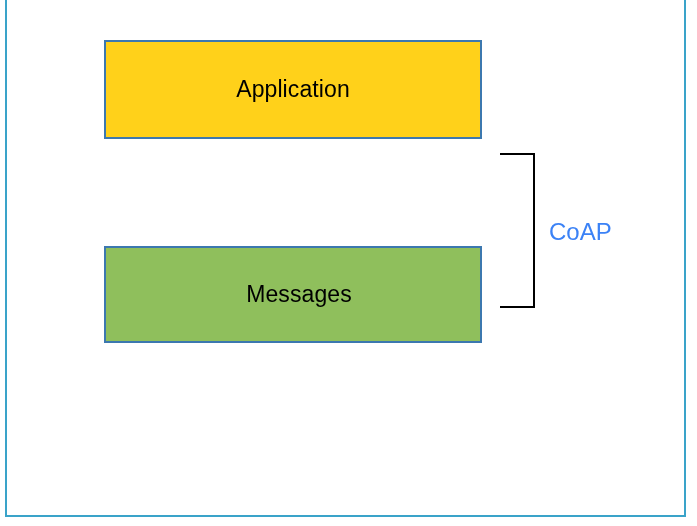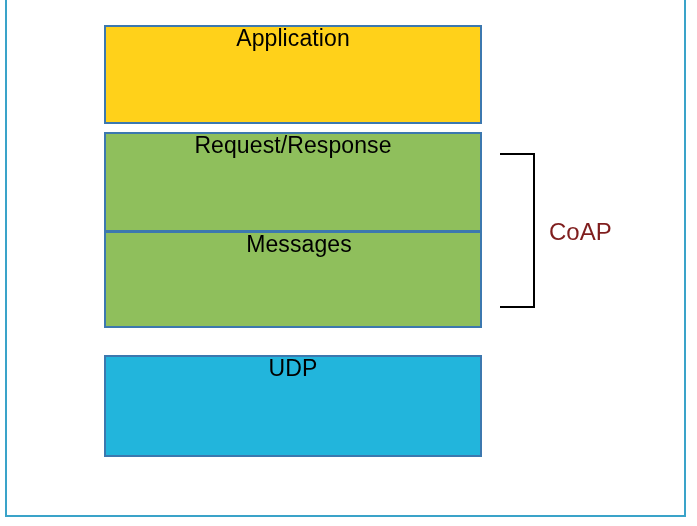--- a/index.html
+++ b/index.html
@@ -35,22 +35,23 @@
     border-top: none;
     box-sizing: border-box;
     pointer-events: none;
   }
 
   .layer-box {
     position: absolute;
     box-sizing: border-box;
     border: 2px solid #3c78af;
     display: flex;
-    align-items: flex-start;
+    align-items: center;
     justify-content: center;
+    margin-top: 15px;
   }
 
   .layer-label {
     color: #000000;
     font-size: 23px;
     font-family: "Liberation Sans", sans-serif;
     line-height: 1;
     letter-spacing: 0.1px;
     white-space: nowrap;
   }
@@ -100,47 +101,41 @@
     border-right: 2px solid #000000;
     border-bottom: 2px solid #000000;
     border-left: none;
     background: transparent;
   }
 
   #coap-label {
     position: absolute;
     left: 549px;
     top: 220px;
-    color: #7f1d1d;
+    color: #3b82f6;
     font-size: 24px;
     font-family: "Liberation Sans", sans-serif;
     line-height: 1;
     white-space: nowrap;
   }
 </style>
 </head>
 <body>
 
 <div id="canvas">
 
   <div id="page-frame"></div>
 
   <div class="layer-box" id="box-application">
     <span class="layer-label">Application</span>
   </div>
 
-  <div class="layer-box" id="box-request-response">
-    <span class="layer-label">Request/Response</span>
-  </div>
 
   <div class="layer-box" id="box-messages">
     <span class="layer-label">Messages</span>
   </div>
 
-  <div class="layer-box" id="box-udp">
-    <span class="layer-label">UDP</span>
-  </div>
 
   <div id="coap-bracket"></div>
 
   <div id="coap-label">CoAP</div>
 
 </div>
 
 </body></html>

